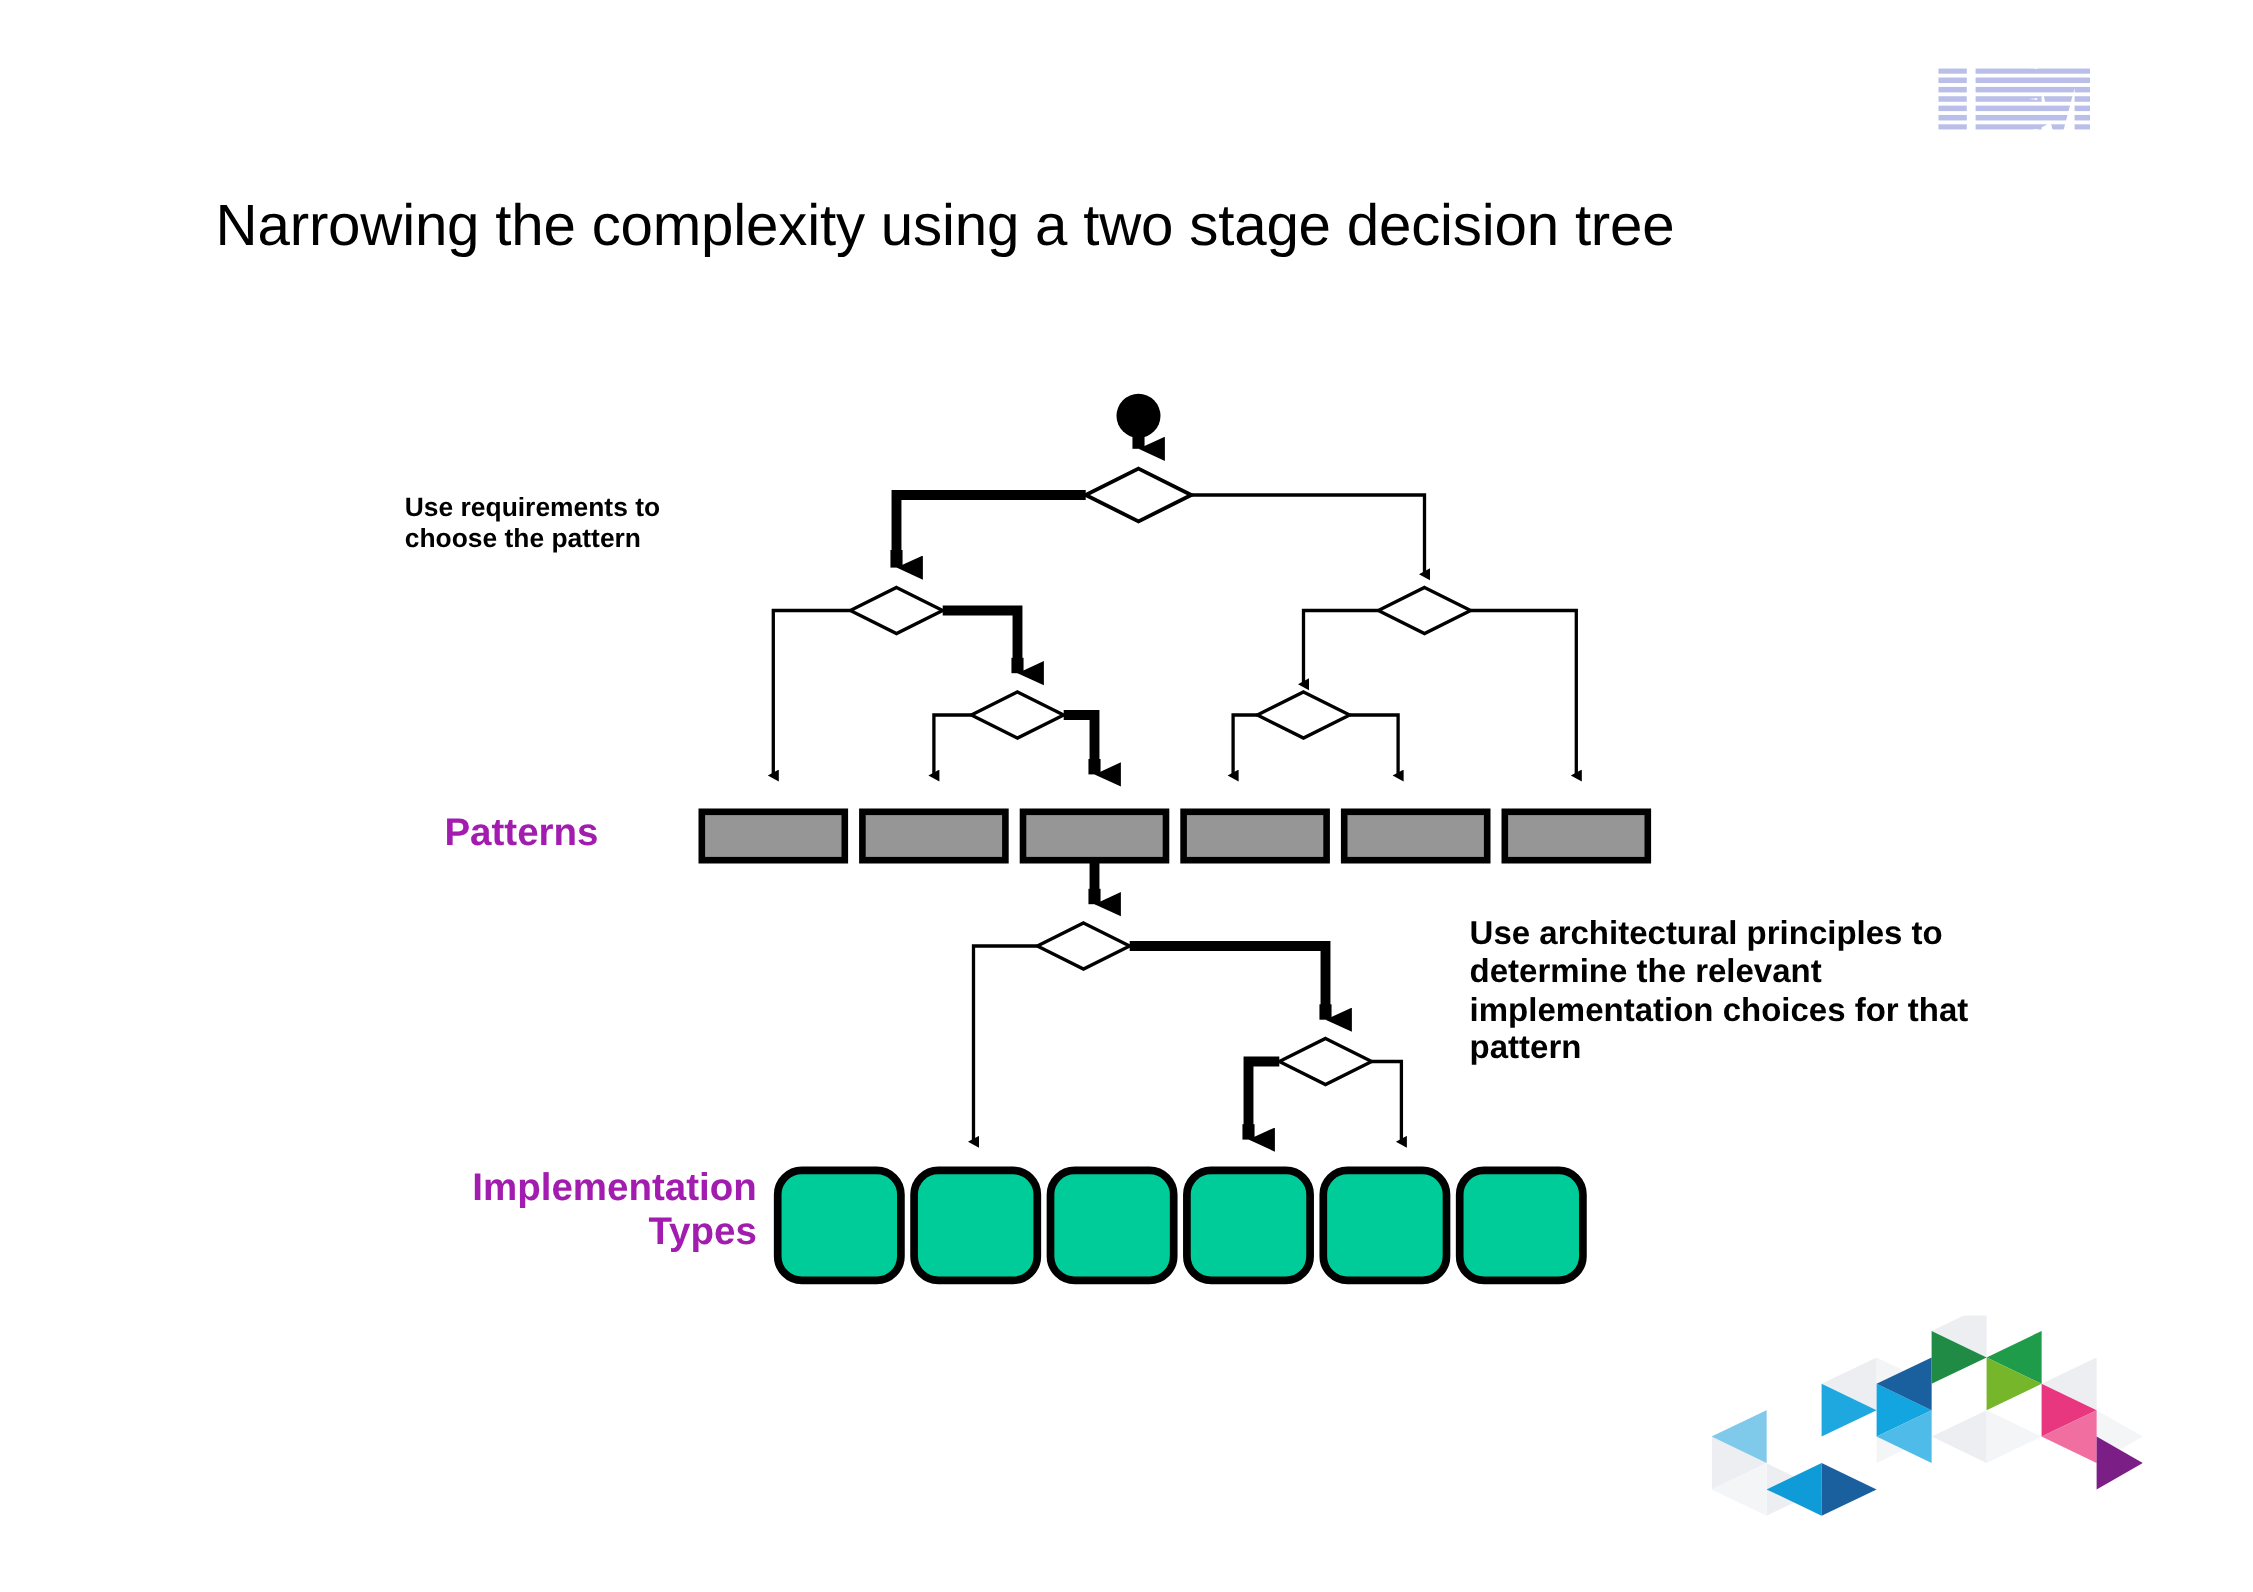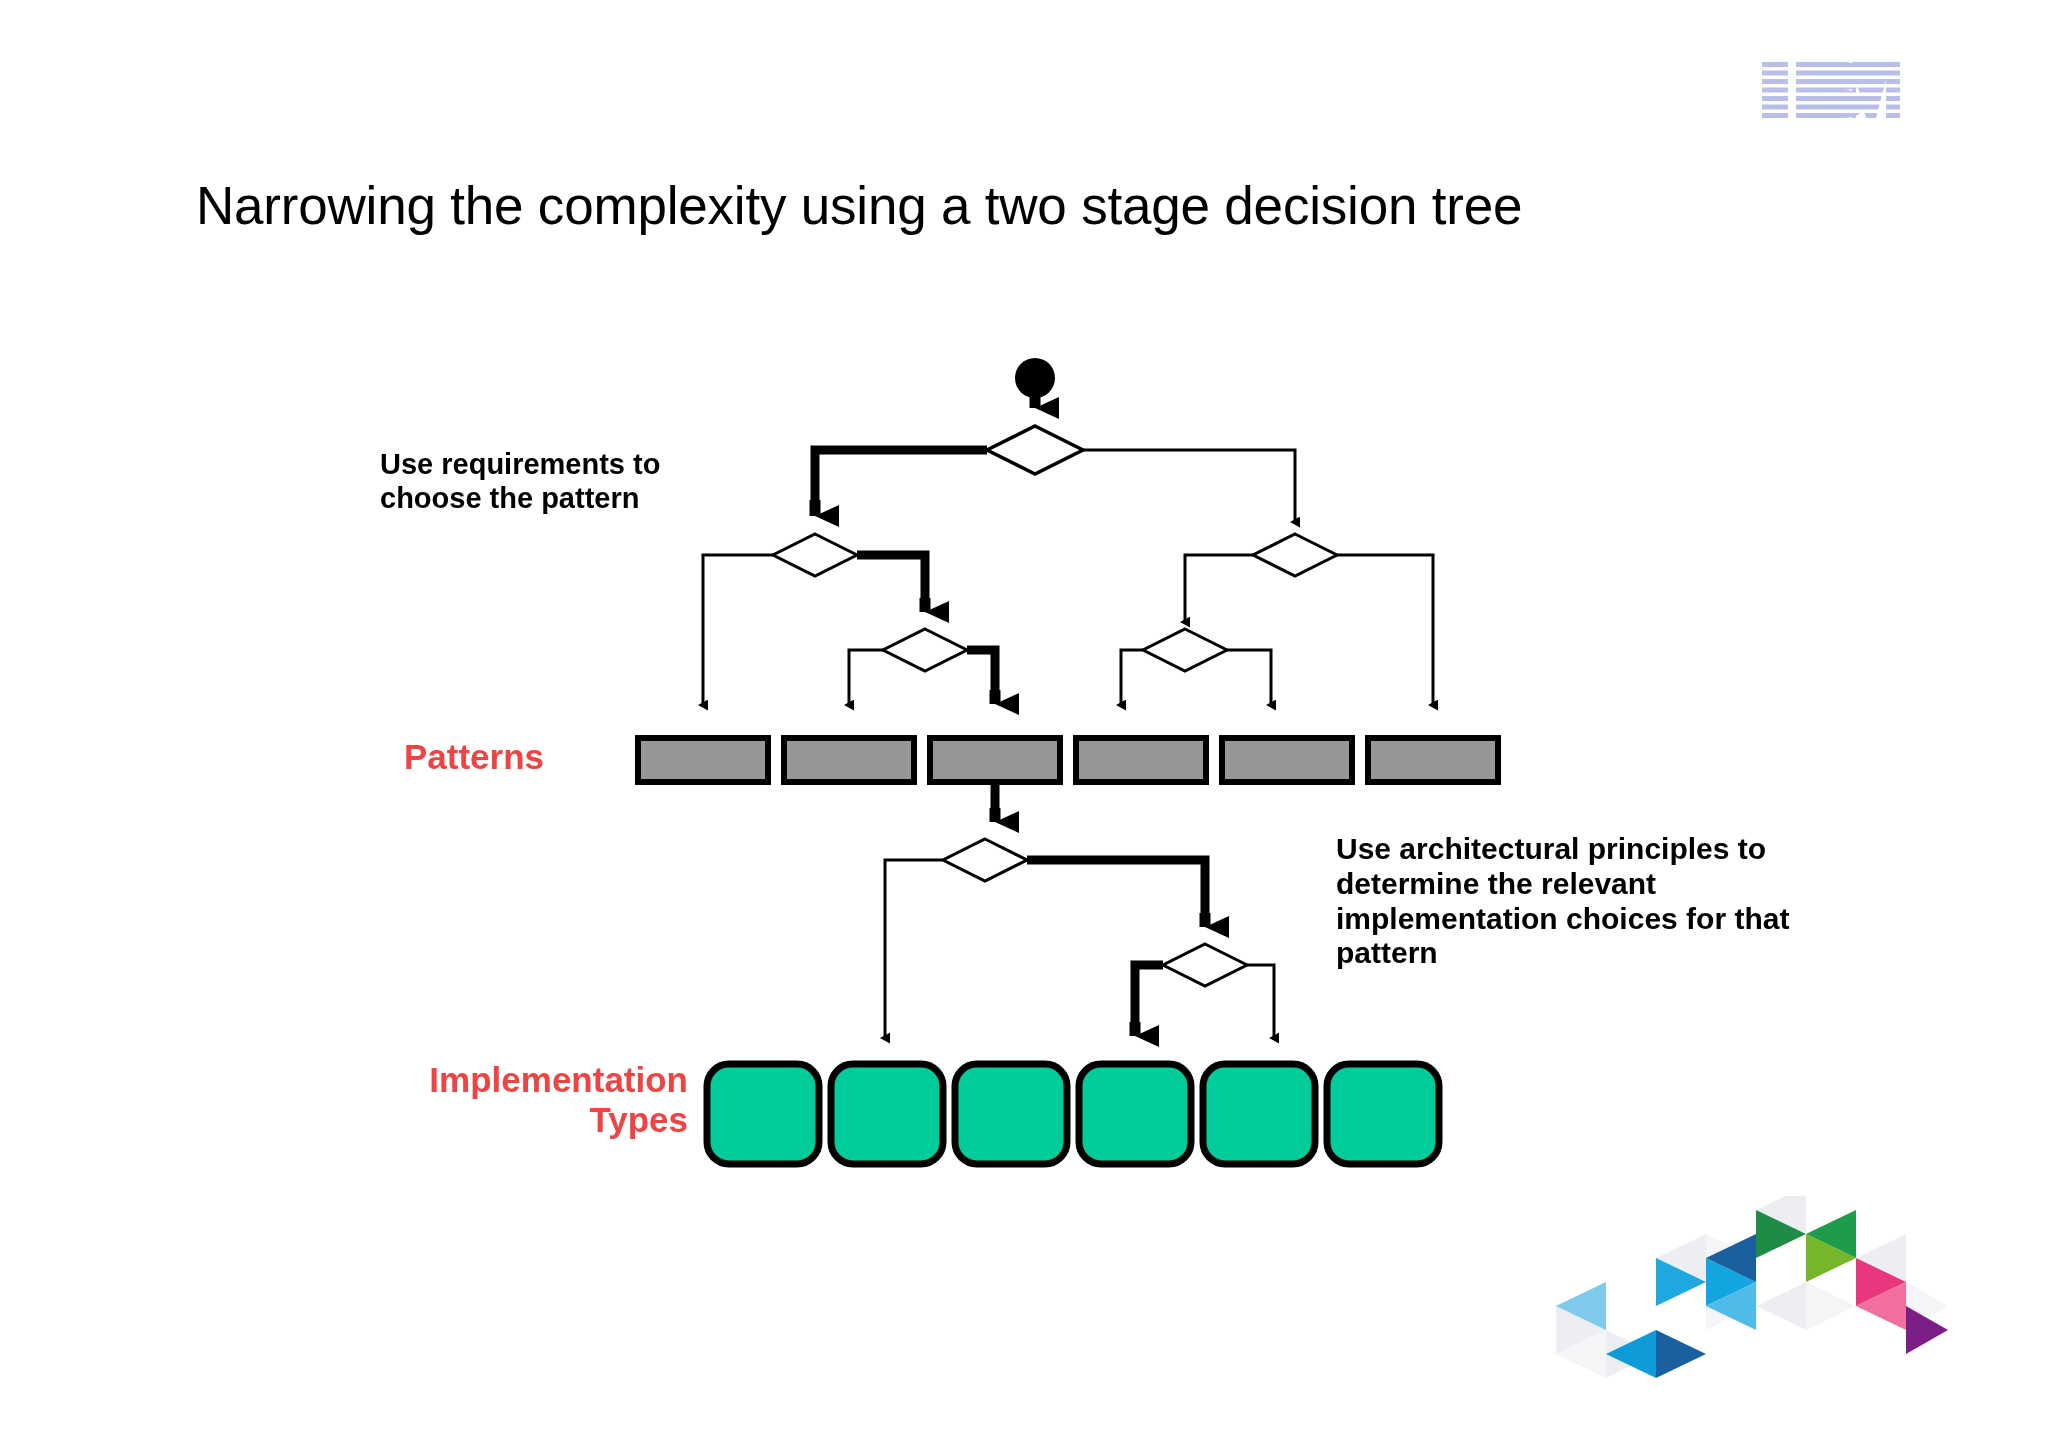--- a/index.html
+++ b/index.html
@@ -34,26 +34,26 @@
   .diagram svg{display:block;width:2048px;height:1447px;}
 
   
   .annot{
     position:absolute;
     font-weight:bold;
     color:#000;
     line-height:1.16;
     white-space:pre-line;
   }
-  .annot-req{left:380px;top:448px;font-size:29px;}
+  .annot-req{left:368px;top:448px;font-size:24px;}
   .annot-arch{left:1336px;top:832px;font-size:30px;width:540px;}
 
   .row-label{
     position:absolute;
-    font-weight:bold;color:#ef4444;
+    font-weight:bold;color:#a21caf;
     font-size:35px;line-height:1.14;
   }
   .label-patterns{left:404px;top:737px;}
   .label-impl{left:358px;top:1060px;width:330px;text-align:right;}
 
   
   .mosaic{position:absolute;left:1556px;top:1196px;width:392px;height:200px;}
   .mosaic svg{display:block;width:100%;height:100%;}
 </style>
 </head>

